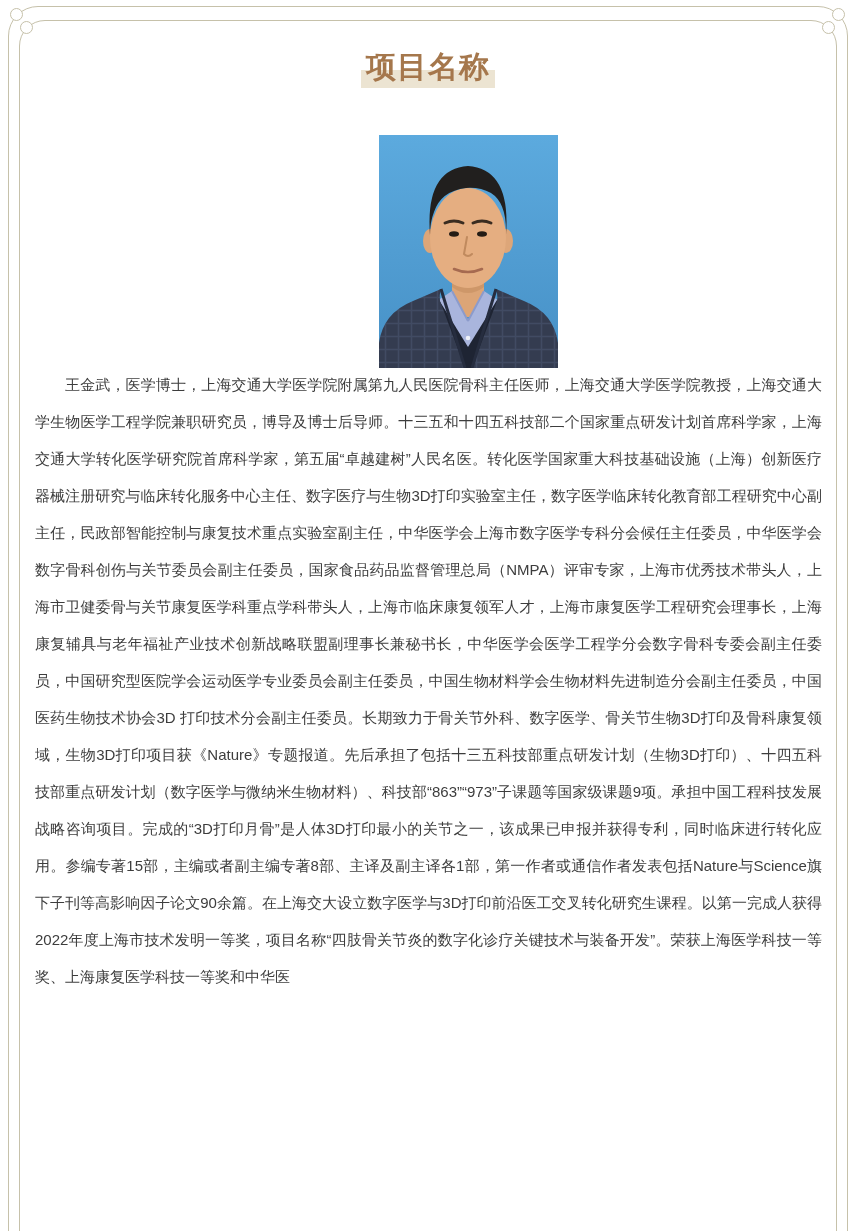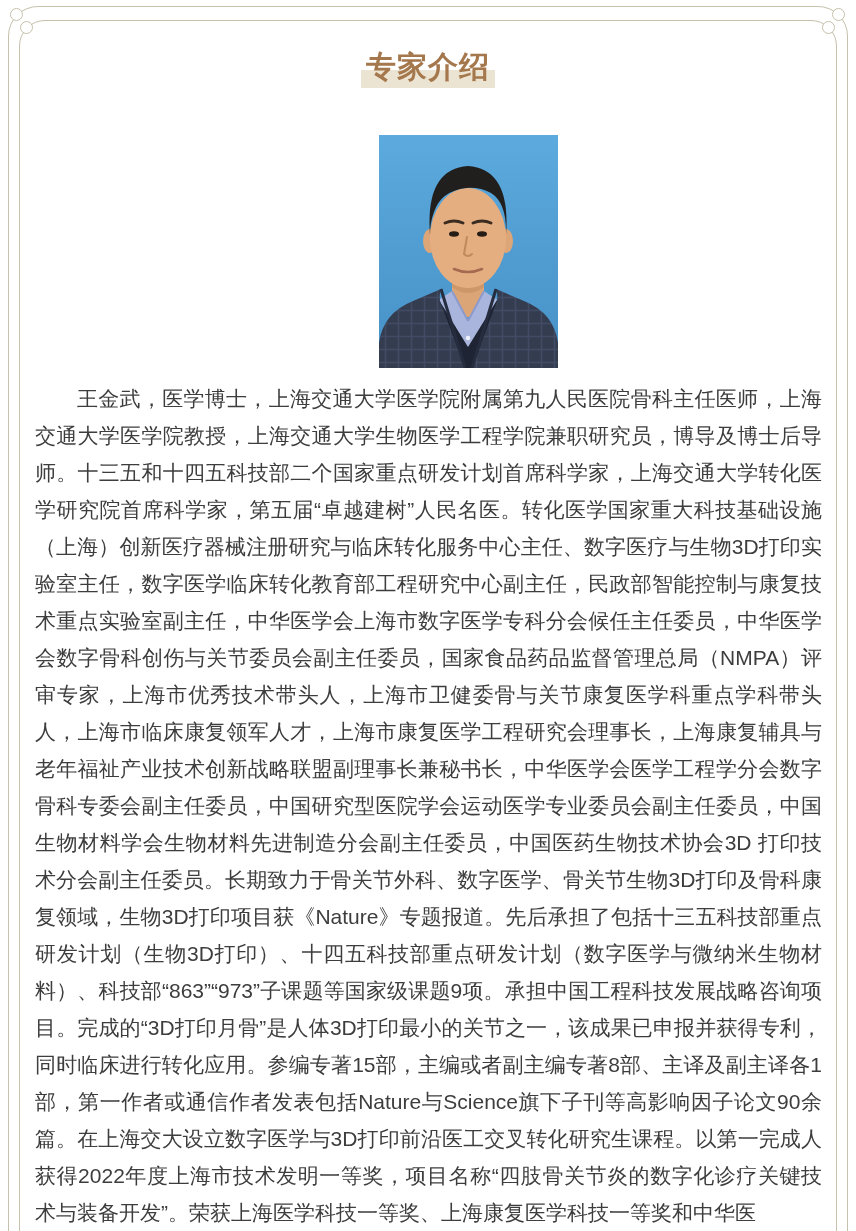--- a/index.html
+++ b/index.html
@@ -39,39 +39,39 @@
     padding:0 5px 5px 5px;
   }
 
   .photo{
     position:absolute;left:339px;top:119px;width:179px;height:233px;
     overflow:hidden;
   }
   .photo svg{display:block;width:100%;height:100%;}
 
   .bio{
-    position:absolute;left:35px;top:380px;width:787px;
+    position:absolute;left:35px;top:366px;width:787px;
     margin:0;
-    font-size:21px;line-height:37px;color:var(--text);
+    font-size:15px;line-height:37px;color:var(--text);
     text-align:justify;text-indent:2em;
     word-break:break-all;
   }
 </style>
 </head>
 <body>
 
 <div class="frame outer"></div>
 <div class="frame inner"></div>
 <div class="ornament orn-outer-tl"></div>
 <div class="ornament orn-outer-tr"></div>
 <div class="ornament orn-inner-tl"></div>
 <div class="ornament orn-inner-tr"></div>
 
 <div class="title-wrap">
-  <h1 class="title">专家介绍</h1>
+  <h1 class="title">项目名称</h1>
 </div>
 
 <figure class="photo" role="img" aria-label="王金武免冠证件照：蓝色背景，深色格纹西装，内搭深色毛衣与浅蓝衬衫">
   <svg viewBox="0 0 179 233" preserveAspectRatio="none">
     <defs>
       <linearGradient id="bgGrad" x1="0" y1="0" x2="0" y2="1">
         <stop offset="0" stop-color="#5caade"></stop>
         <stop offset="1" stop-color="#4690c6"></stop>
       </linearGradient>
       <pattern id="plaid" width="13" height="13" patternUnits="userSpaceOnUse">

